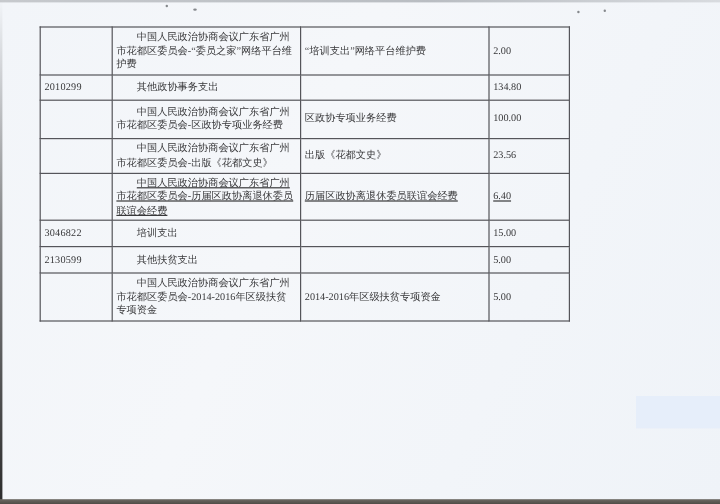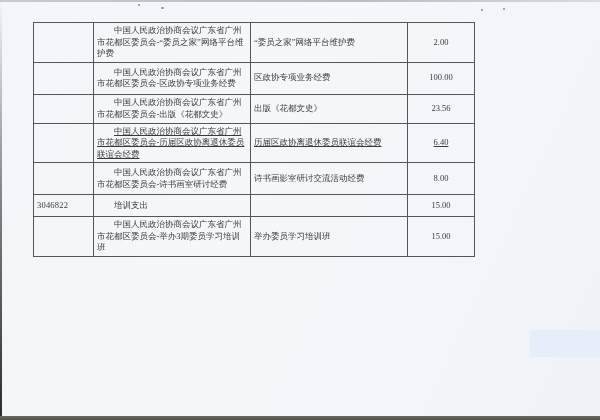--- a/index.html
+++ b/index.html
@@ -38,21 +38,21 @@
     vertical-align:middle;
     padding:2px 3px;
     font-size:8.5px;
     line-height:11.5px;
     word-break:break-all;
     overflow:hidden;
   }
   td.code-cell{padding-left:3px;font-size:8.5px;letter-spacing:.2px;}
   td.project-cell{text-indent:2em;padding-left:4px;padding-right:3px;}
   td.item-cell{padding-left:5px;padding-right:3px;}
-  td.amount-cell{text-align:center;padding-right:4px;font-size:9px;}
+  td.amount-cell{text-align:left;padding-right:4px;font-size:9px;}
 </style>
 </head>
 <body>
 
 <div class="paper">
   <div class="edge-top"></div>
   <div class="edge-left"></div>
   <div class="edge-bottom"></div>
   <div class="blue-patch"></div>
   <div class="speck s1"></div>
@@ -64,54 +64,60 @@
     <colgroup>
       <col style="width:60px">
       <col style="width:157px">
       <col style="width:157px">
       <col style="width:67px">
     </colgroup>
     <tbody id="budget-body">
         <tr style="height: 34px;">
           <td class="code-cell"></td>
           <td class="project-cell">中国人民政治协商会议广东省广州市花都区委员会-“委员之家”网络平台维护费</td>
-          <td class="item-cell">“委员之家”网络平台维护费</td>
+          <td class="item-cell">“培训支出”网络平台维护费</td>
           <td class="amount-cell">2.00</td>
+        </tr>
+        <tr style="height: 21px;">
+          <td class="code-cell">2010299</td>
+          <td class="project-cell">其他政协事务支出</td>
+          <td class="item-cell"></td>
+          <td class="amount-cell">134.80</td>
         </tr>
         <tr style="height: 32px;">
           <td class="code-cell"></td>
           <td class="project-cell">中国人民政治协商会议广东省广州市花都区委员会-区政协专项业务经费</td>
           <td class="item-cell">区政协专项业务经费</td>
           <td class="amount-cell">100.00</td>
         </tr>
         <tr style="height: 29px;">
           <td class="code-cell"></td>
           <td class="project-cell">中国人民政治协商会议广东省广州市花都区委员会-出版《花都文史》</td>
           <td class="item-cell">出版《花都文史》</td>
           <td class="amount-cell">23.56</td>
         </tr>
         <tr style="height: 36px; text-decoration: underline;">
           <td class="code-cell"></td>
           <td class="project-cell">中国人民政治协商会议广东省广州市花都区委员会-历届区政协离退休委员联谊会经费</td>
           <td class="item-cell">历届区政协离退休委员联谊会经费</td>
           <td class="amount-cell">6.40</td>
         </tr>
-        <tr style="height: 32px;">
-          <td class="code-cell"></td>
-          <td class="project-cell">中国人民政治协商会议广东省广州市花都区委员会-诗书画室研讨经费</td>
-          <td class="item-cell">诗书画影室研讨交流活动经费</td>
-          <td class="amount-cell">8.00</td>
-        </tr>
         <tr style="height: 22px;">
           <td class="code-cell">3046822</td>
           <td class="project-cell">培训支出</td>
           <td class="item-cell"></td>
           <td class="amount-cell">15.00</td>
         </tr>
-        <tr style="height: 32px;">
+        <tr style="height: 22px;">
+          <td class="code-cell">2130599</td>
+          <td class="project-cell">其他扶贫支出</td>
+          <td class="item-cell"></td>
+          <td class="amount-cell">5.00</td>
+        </tr>
+        <tr style="height: 34px;">
           <td class="code-cell"></td>
-          <td class="project-cell">中国人民政治协商会议广东省广州市花都区委员会-举办3期委员学习培训班</td>
-          <td class="item-cell">举办委员学习培训班</td>
-          <td class="amount-cell">15.00</td>
+          <td class="project-cell">中国人民政治协商会议广东省广州市花都区委员会-2014-2016年区级扶贫专项资金</td>
+          <td class="item-cell">2014-2016年区级扶贫专项资金</td>
+          <td class="amount-cell">5.00</td>
         </tr>
       </tbody>
   </table>
 </div>
 
 </body></html>

